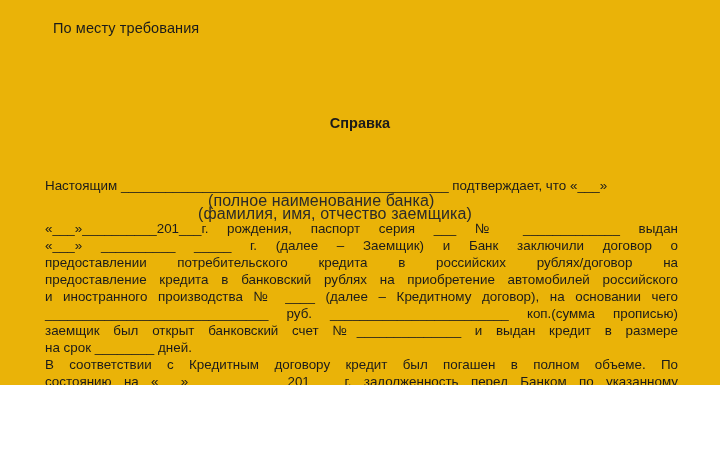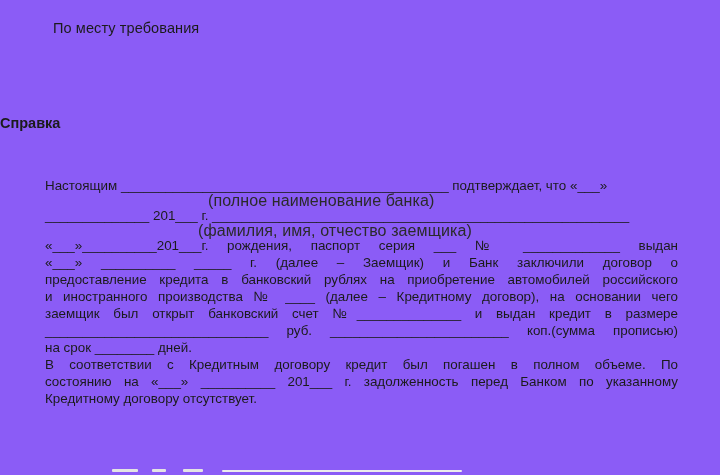--- a/index.html
+++ b/index.html
@@ -1,30 +1,30 @@
 <!DOCTYPE html>
 <html><head>
 <meta charset="utf-8">
 <style>
   html,body{margin:0;padding:0;background:#fff;}
   .page{
     position:relative;
-    width:720px;height:475px;
-    background:#8b5cf6;
+    width:720px;height:385px;
+    background:#eab308;
     overflow:hidden;
     font-family:"Liberation Sans", sans-serif;
     color:#1b1b1b;
   }
   .recipient{
     position:absolute;left:53px;top:20px;
     font-size:14.5px;letter-spacing:.1px;
   }
   .title{
     position:absolute;left:0;top:115px;width:720px;
-    font-weight:bold;font-size:14.5px;
+    text-align:center;font-weight:bold;font-size:14.5px;
   }
   .bodytext{
     position:absolute;left:45px;top:177px;width:633px;
     font-size:13.4px;
   }
   .bline{
     line-height:17px;height:17px;
     white-space:nowrap;
   }
   .bline.j{
@@ -52,30 +52,30 @@
   <div class="recipient">По месту требования</div>
 
   <div class="title">Справка</div>
 
   <div class="bodytext">
 
     <div class="bline">Настоящим ____________________________________________ подтверждает, что «___»</div>
 
     <div class="caption bank">(полное наименование банка)</div>
 
-    <div class="bline">______________ 201___ г. ________________________________________________________</div>
 
     <div class="caption borrower">(фамилия, имя, отчество заемщика)</div>
 
     <div class="bline j">«___»__________201___г. рождения, паспорт серия ___ № _____________ выдан</div>
     <div class="bline j">«___» __________ _____ г. (далее – Заемщик) и Банк заключили договор о</div>
+    <div class="bline j">предоставлении потребительского кредита в российских рублях/договор на</div>
     <div class="bline j">предоставление кредита в банковский рублях на приобретение автомобилей российского</div>
     <div class="bline j">и иностранного производства № ____ (далее – Кредитному договор), на основании чего</div>
+    <div class="bline j">______________________________ руб. ________________________ коп.(сумма прописью)</div>
     <div class="bline j">заемщик был открыт банковский счет №______________ и выдан кредит в размере</div>
-    <div class="bline j">______________________________ руб. ________________________ коп.(сумма прописью)</div>
     <div class="bline">на срок ________ дней.</div>
     <div class="bline j">В соответствии с Кредитным договору кредит был погашен в полном объеме. По</div>
     <div class="bline j">состоянию на «___» __________ 201___ г. задолженность перед Банком по указанному</div>
     <div class="bline">Кредитному договору отсутствует.</div>
 
   </div>
 
   <div class="artifact seg1"></div>
   <div class="artifact seg2"></div>
   <div class="artifact seg3"></div>

